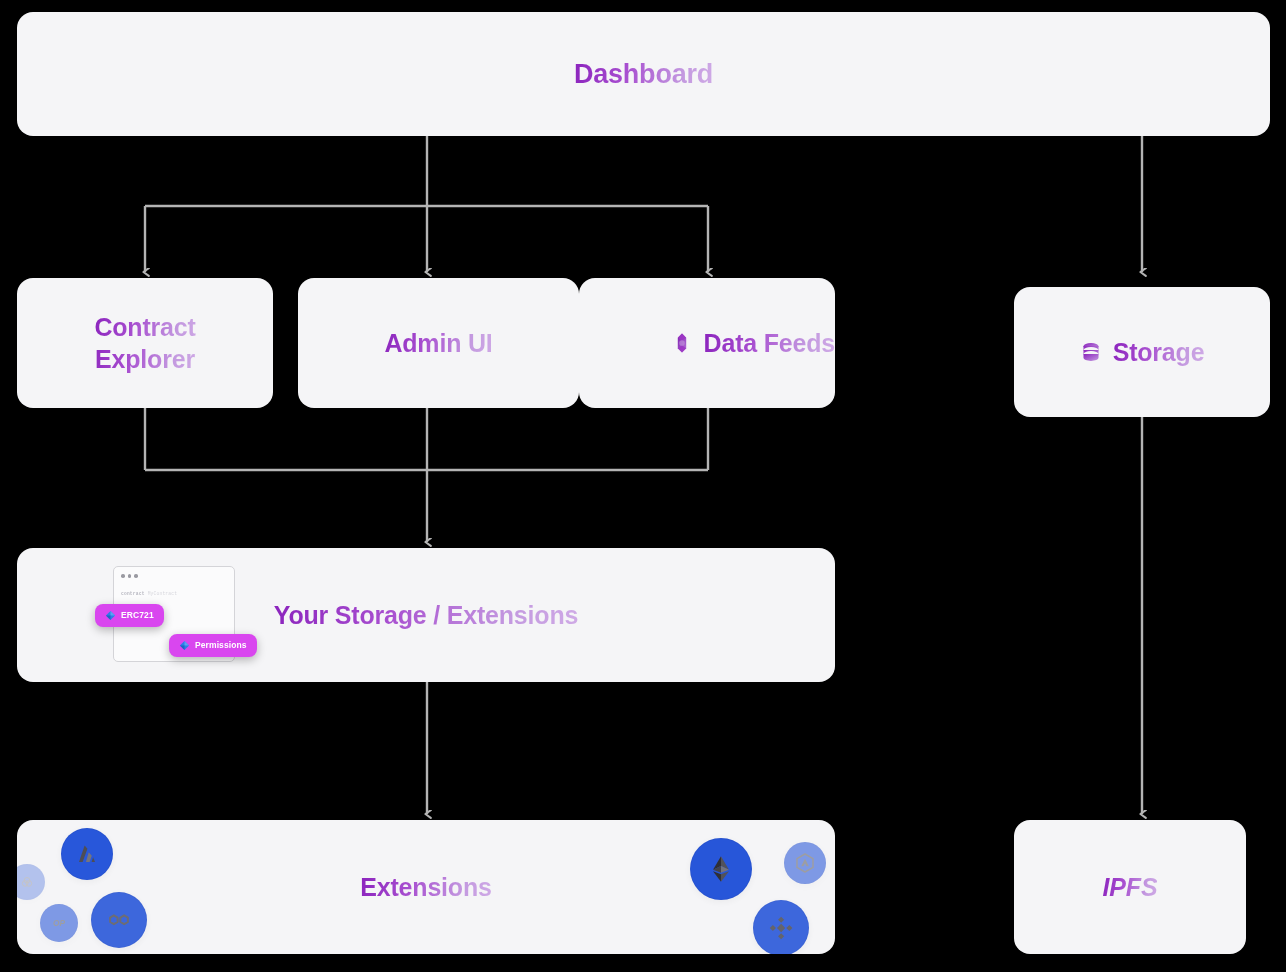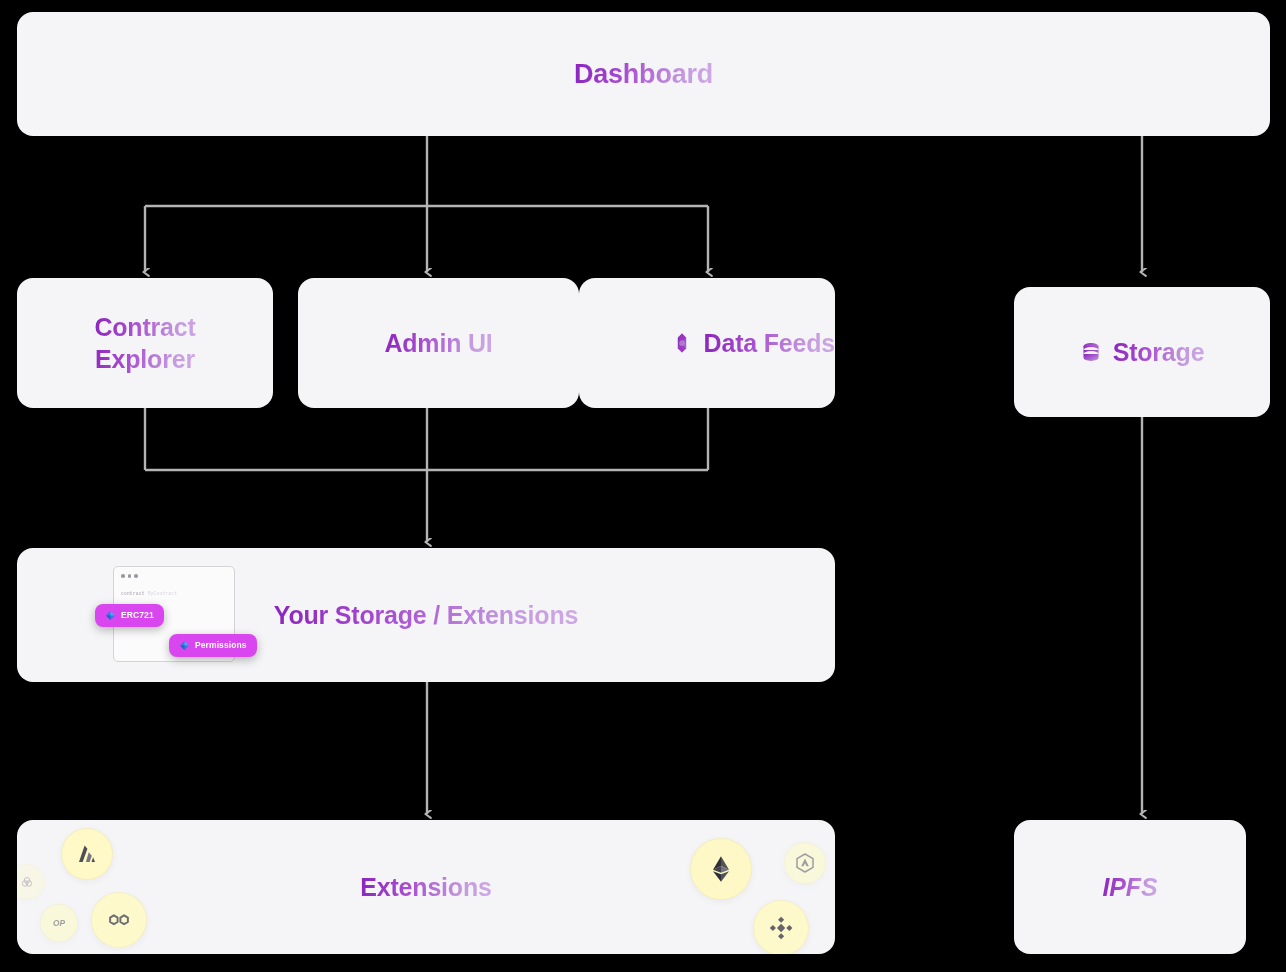--- a/index.html
+++ b/index.html
@@ -146,21 +146,21 @@
   .pill-diamond { width: 11px; height: 11px; flex: 0 0 auto; }
   .pill-diamond svg { width: 100%; height: 100%; display: block; }
 
   #pill-erc721     { left: 0px;  top: 42px; }
   #pill-permissions{ left: 74px; top: 72px; }
 
   
   .chain-badge {
     position: absolute;
     border-radius: 50%;
-    background: #fef9c3;
+    background: #1d4ed8;
     box-shadow: 0 2px 10px rgba(0,0,0,0.055);
     border: 1px solid rgba(0,0,0,0.045);
     display: flex;
     align-items: center;
     justify-content: center;
   }
   .chain-badge svg { display: block; }
 
   #chain-unknown  { left: -8px;  top: 44px;  width: 36px; height: 36px; opacity: 0.30; }
   #chain-arbitrum { left: 44px;  top: 8px;   width: 52px; height: 52px; opacity: 0.95; }

